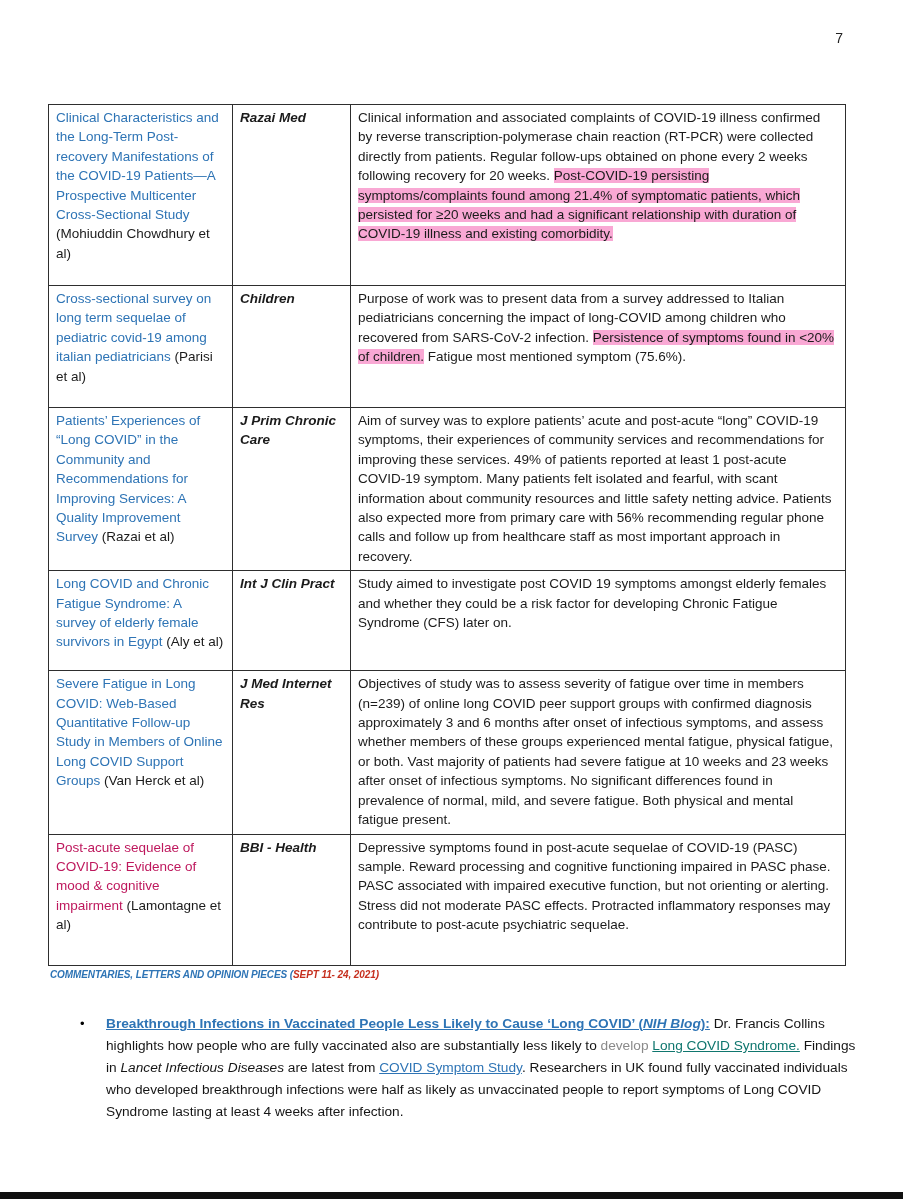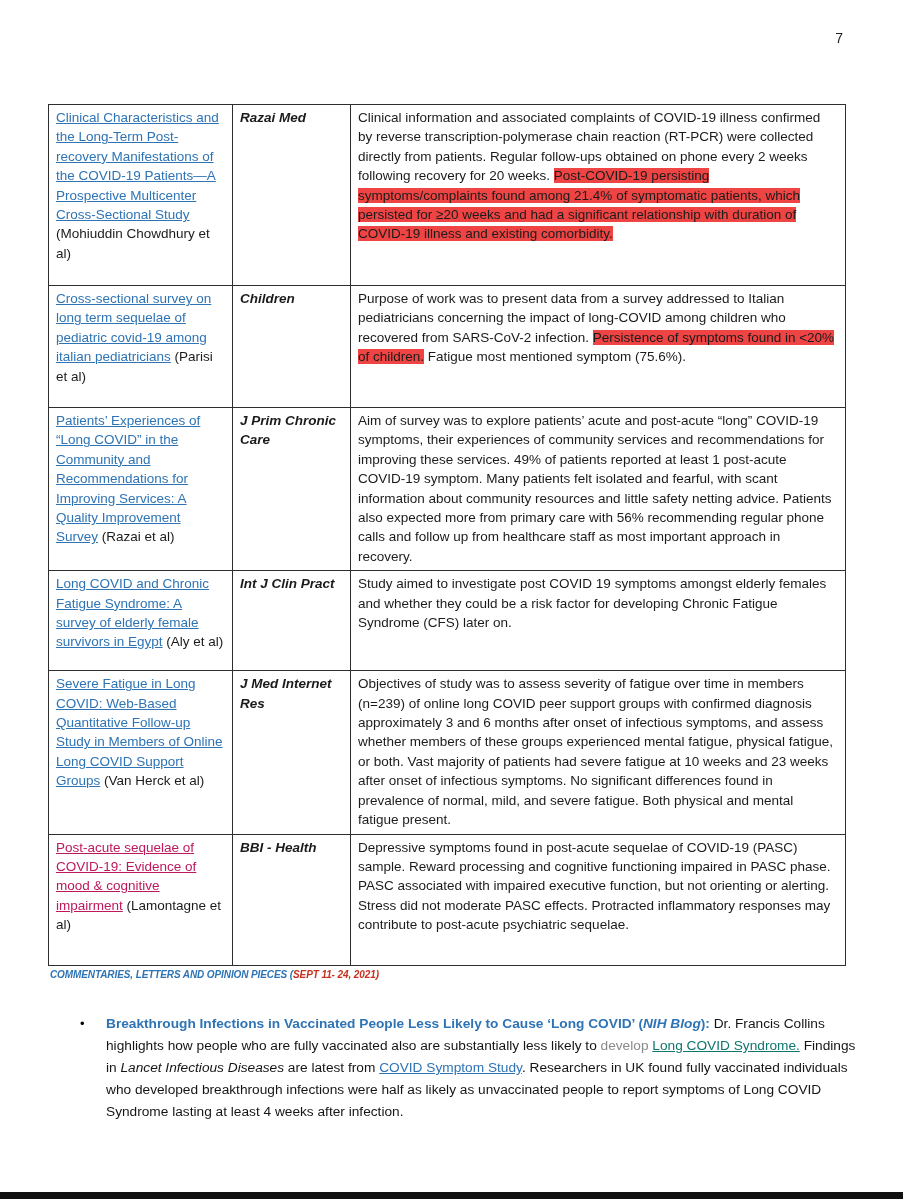--- a/index.html
+++ b/index.html
@@ -26,46 +26,46 @@
     padding:3px 8px 4px 7px;
     font-size:13.5px;
     line-height:19.4px;
   }
   col.c-title{width:184px;}
   col.c-journal{width:118px;}
   col.c-summary{width:495px;}
   tr.r1{height:181px;} tr.r2{height:122px;} tr.r3{height:156px;padding-left:12px;}
   tr.r4{height:100px;padding-left:48px;} tr.r5{height:156px;} tr.r6{height:131px;}
   a.article-link{
-    color:#2e74b5;text-decoration:underline;cursor:pointer;
+    color:#2e74b5;cursor:pointer;
   }
   a.article-link.visited{color:#be185d;}
   .authors{color:#1b1b1b;}
   .journal{font-weight:bold;font-style:italic;}
-  .hl{background:#ef4444;}
+  .hl{background:#f9a8d4;}
   .commentaries-heading{
     position:absolute;left:50px;top:969px;
     font-size:10px;font-weight:bold;font-style:italic;
     letter-spacing:-0.1px;
   }
   .commentaries-heading .blue{color:#2e74b5;}
   .commentaries-heading .red{color:#c6301f;}
   .bullet-item{
     position:absolute;left:80px;top:1013px;width:788px;
     display:flex;
   }
   .bullet-dot{
     width:26px;flex:0 0 26px;
     font-size:13px;line-height:22px;color:#000;
   }
   .bullet-text{
     flex:1;
     font-size:13.7px;line-height:22px;color:#151515;
   }
-  .b-link{color:#2e74b5;font-weight:bold;cursor:pointer;}
+  .b-link{color:#2e74b5;font-weight:bold;text-decoration:underline;cursor:pointer;}
   .b-link .it{font-style:italic;}
   .gray{color:#8a8a8a;text-align:center;}
   .light-link{color:#0f766e;text-decoration:underline;cursor:pointer;}
   .mid-link{color:#2e74b5;text-decoration:underline;cursor:pointer;}
   .it{font-style:italic;}
   .bottom-bar{
     position:absolute;left:0;bottom:0;width:903px;height:7px;
     background:#101010;
   }
 </style>

